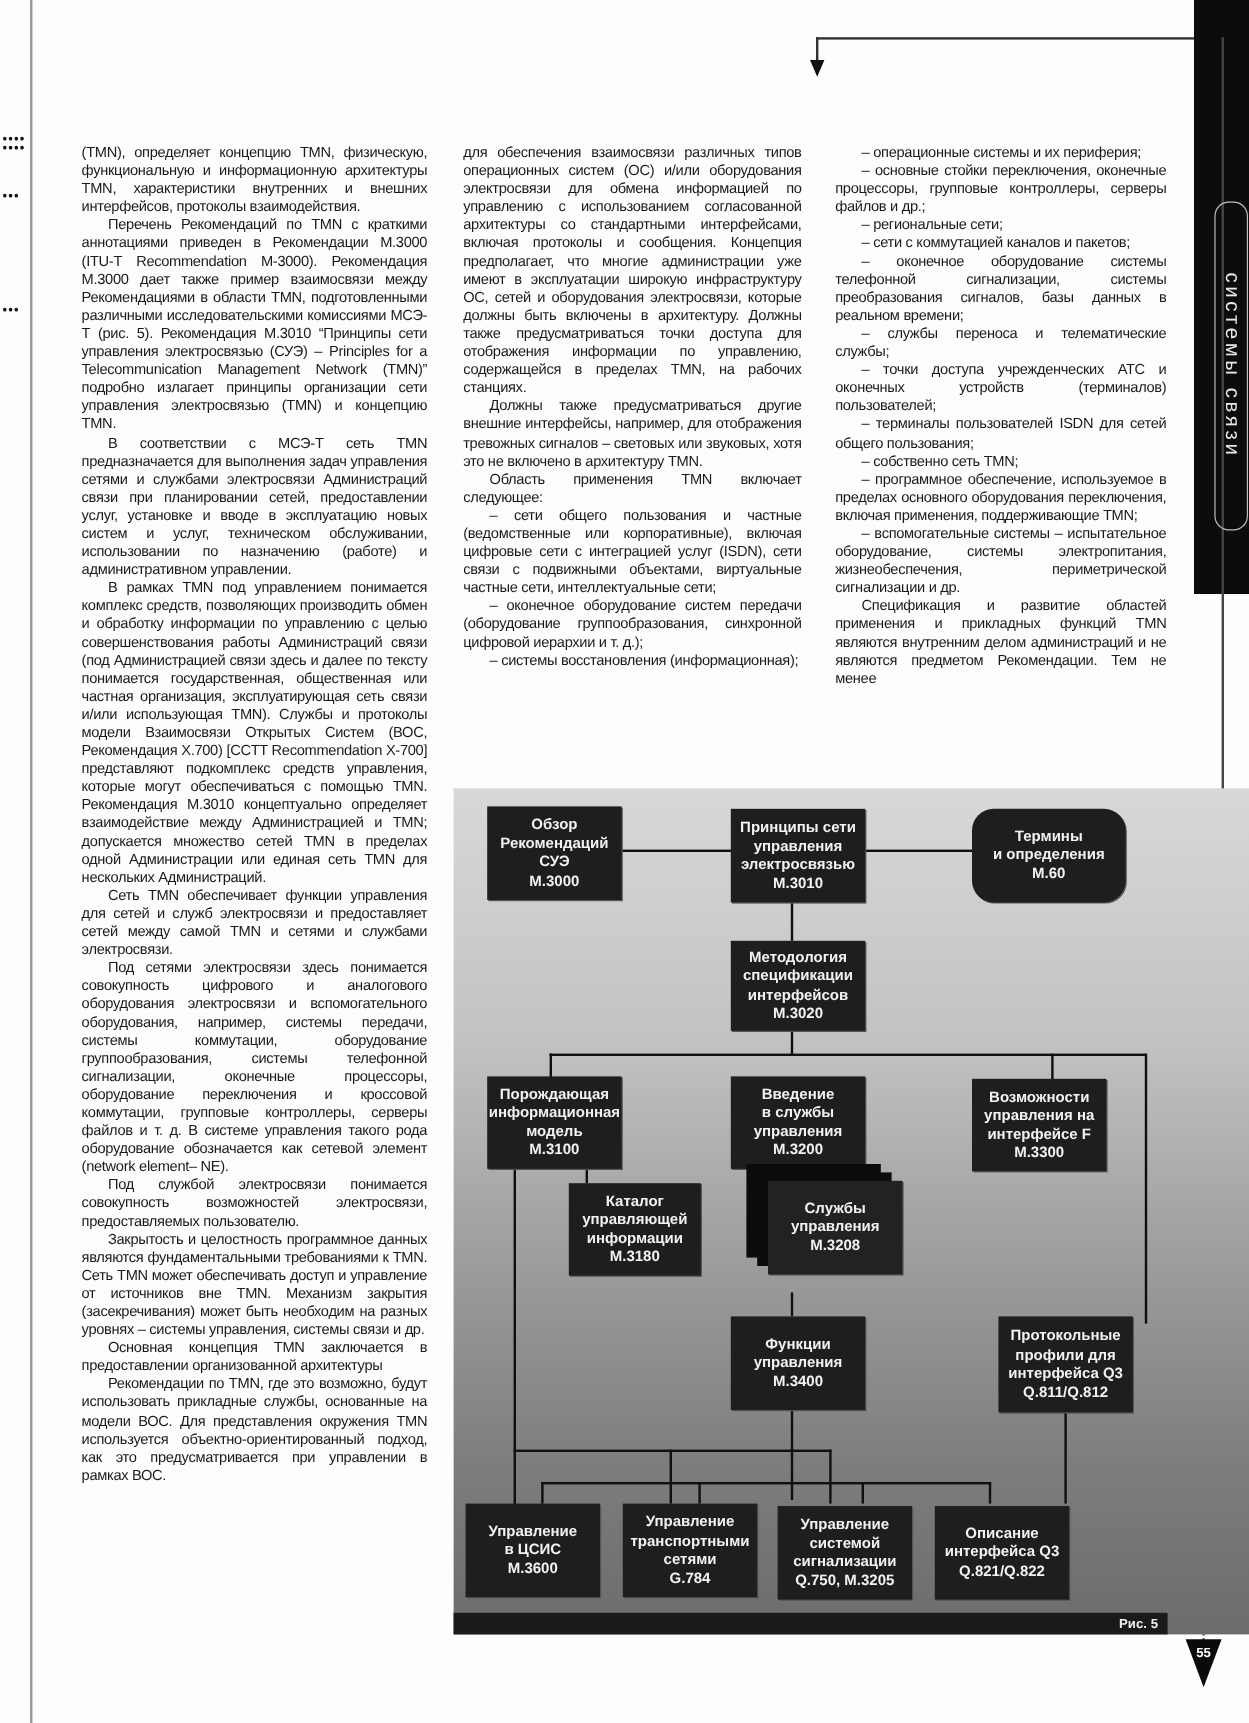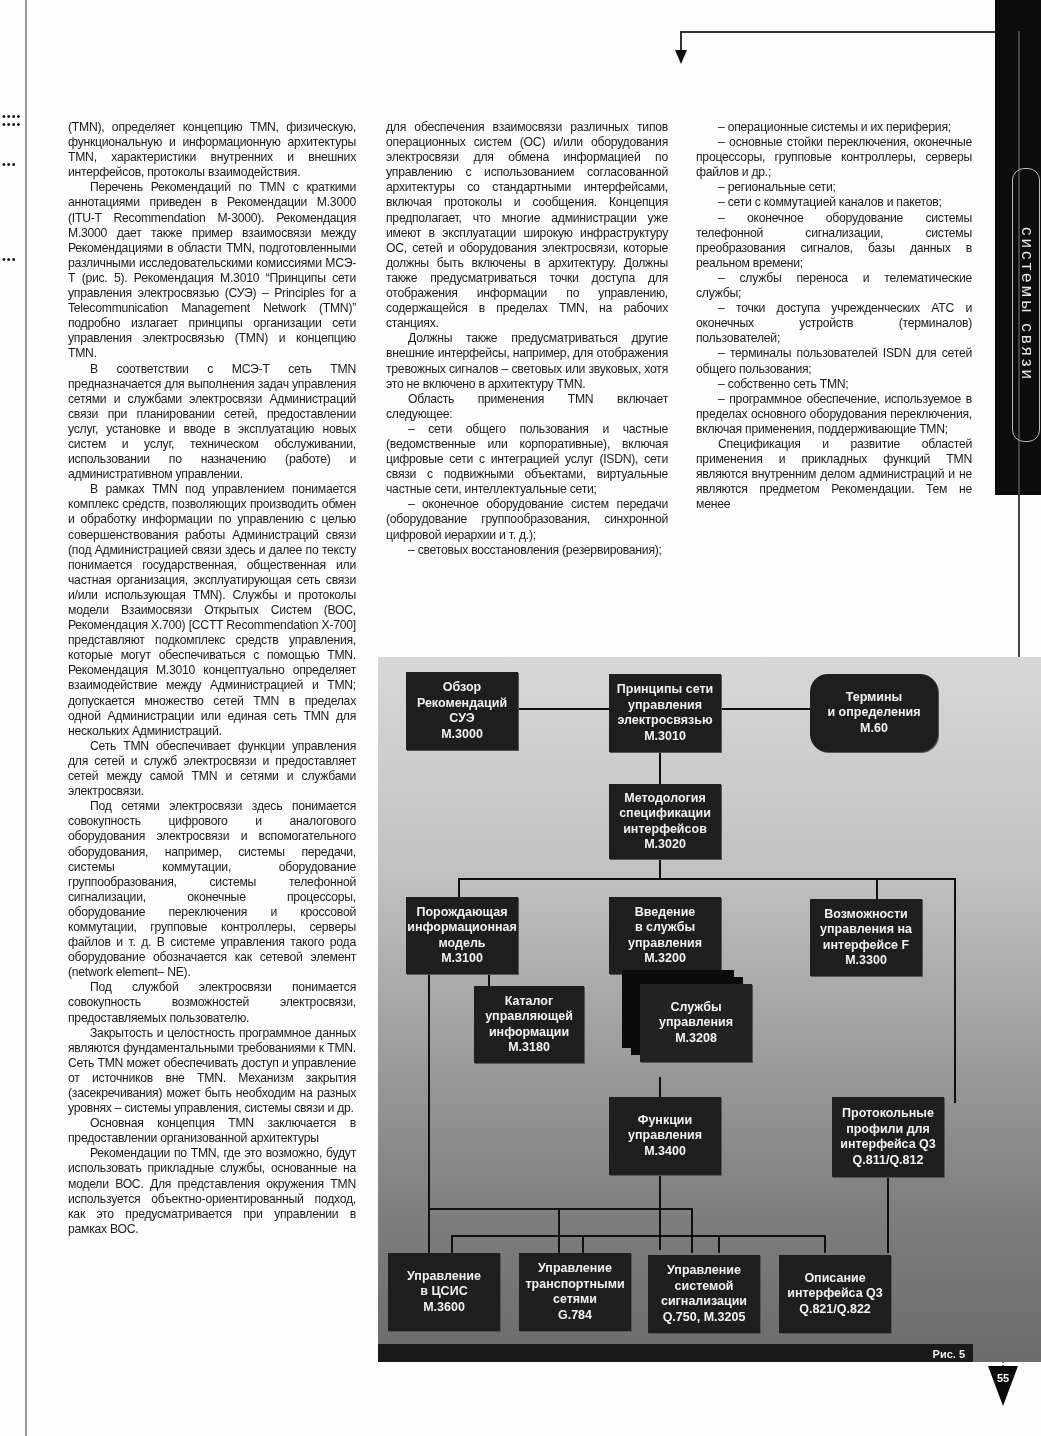--- a/index.html
+++ b/index.html
@@ -62,33 +62,34 @@
     <p>Закрытость и целостность программное данных являются фундаментальными требованиями к TMN. Сеть TMN может обеспечивать доступ и управление от источников вне TMN. Механизм закрытия (засекречивания) может быть необходим на разных уровнях – системы управления, системы связи и др.</p>
     <p>Основная концепция TMN заключается в предоставлении организованной архитектуры</p>
     <p>Рекомендации по TMN, где это возможно, будут использовать прикладные службы, основанные на модели ВОС. Для представления окружения TMN используется объектно-ориентированный подход, как это предусматривается при управлении в рамках ВОС.</p>
   </div>
 <div class="col" id="col2">
     <p class="noind">для обеспечения взаимосвязи различных типов операционных систем (ОС) и/или оборудования электросвязи для обмена информацией по управлению с использованием согласованной архитектуры со стандартными интерфейсами, включая протоколы и сообщения. Концепция предполагает, что многие администрации уже имеют в эксплуатации широкую инфраструктуру ОС, сетей и оборудования электросвязи, которые должны быть включены в архитектуру. Должны также предусматриваться точки доступа для отображения информации по управлению, содержащейся в пределах TMN, на рабочих станциях.</p>
     <p>Должны также предусматриваться другие внешние интерфейсы, например, для отображения тревожных сигналов – световых или звуковых, хотя это не включено в архитектуру TMN.</p>
     <p>Область применения TMN включает следующее:</p>
     <p>– сети общего пользования и частные (ведомственные или корпоративные), включая цифровые сети с интеграцией услуг (ISDN), сети связи с подвижными объектами, виртуальные частные сети, интеллектуальные сети;</p>
     <p>– оконечное оборудование систем передачи (оборудование группообразования, синхронной цифровой иерархии и т. д.);</p>
-    <p>– световых восстановления (резервирования);</p>
+    <p>– системы восстановления (информационная);</p>
   </div>
 <div class="col" id="col3">
     <p>– операционные системы и их периферия;</p>
     <p>– основные стойки переключения, оконечные процессоры, групповые контроллеры, серверы файлов и др.;</p>
     <p>– региональные сети;</p>
     <p>– сети с коммутацией каналов и пакетов;</p>
     <p>– оконечное оборудование системы телефонной сигнализации, системы преобразования сигналов, базы данных в реальном времени;</p>
     <p>– службы переноса и телематические службы;</p>
     <p>– точки доступа учрежденческих АТС и оконечных устройств (терминалов) пользователей;</p>
     <p>– терминалы пользователей ISDN для сетей общего пользования;</p>
     <p>– собственно сеть TMN;</p>
     <p>– программное обеспечение, используемое в пределах основного оборудования переключения, включая применения, поддерживающие TMN;</p>
+    <p>– вспомогательные системы – испытательное оборудование, системы электропитания, жизнеобеспечения, периметрической сигнализации и др.</p>
     <p>Спецификация и развитие областей применения и прикладных функций TMN являются внутренним делом администраций и не являются предметом Рекомендации. Тем не менее</p>
   </div>
 
 <div class="arrow-h"></div>
 <div class="arrow-v"></div>
 <div class="arrow-head"></div>
 <div class="side-bar"></div>
 <div class="edge-line"></div>
 <div class="side-pill"></div>
 <div class="side-label">системы связи</div>

